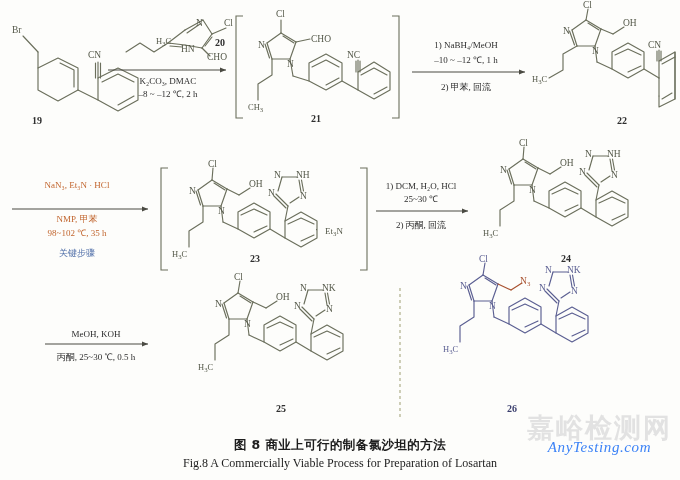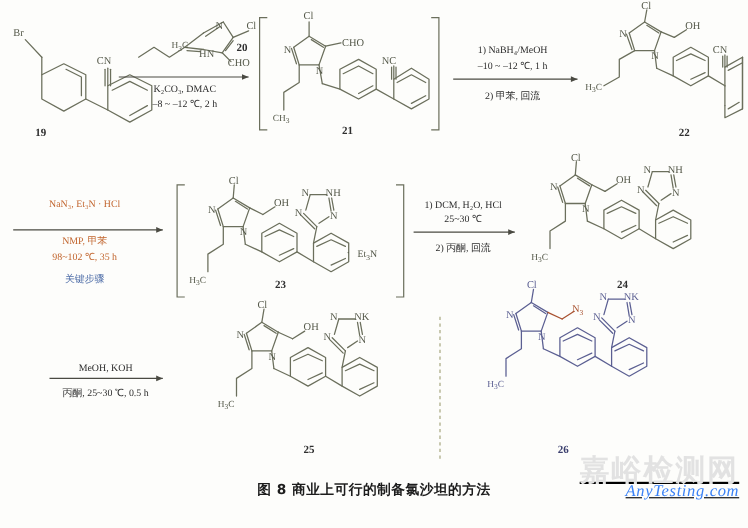--- a/index.html
+++ b/index.html
@@ -29,22 +29,22 @@
   .caption-cn{
     position:absolute;left:0;right:0;top:437px;text-align:center;
     font-size:12.5px;font-weight:bold;color:#1d1d1d;
     font-family:"DejaVu Sans",sans-serif;letter-spacing:.4px;
   }
   .caption-en{
     position:absolute;left:0;right:0;top:456px;text-align:center;
     font-size:12px;color:#1d1d1d;font-family:"Liberation Serif",serif;
   }
   .wm{
-    position:absolute;right:8px;bottom:24px;text-align:right;
-    pointer-events:none;user-select:none;text-decoration:underline;
+    position:absolute;right:8px;bottom:24px;text-align:center;
+    pointer-events:none;user-select:none;
   }
   .wm-cn{
     font-family:"DejaVu Sans",sans-serif;font-size:27px;font-weight:bold;
     color:#e2e2e2;letter-spacing:2px;line-height:1;
   }
   .wm-en{
     font-family:"Liberation Serif",serif;font-style:italic;font-size:15px;
     color:#3b82f6;letter-spacing:.6px;margin-top:-2px;
   }
 </style>
@@ -433,19 +433,20 @@
   <text class="cond" x="421" y="189" text-anchor="middle">1) DCM, H₂O, HCl</text>
   <text class="cond" x="421" y="202" text-anchor="middle">25~30 ℃</text>
   <text class="cond" x="421" y="228" text-anchor="middle">2) 丙酮, 回流</text>
 
   <text class="cond" x="96" y="337" text-anchor="middle">MeOH, KOH</text>
   <text class="cond" x="96" y="360" text-anchor="middle">丙酮, 25~30 ℃, 0.5 h</text>
 
 </svg>
 
 <div class="caption-cn">图 8  商业上可行的制备氯沙坦的方法</div>
+<div class="caption-en">Fig.8   A Commercially Viable Process for Preparation of Losartan</div>
 
 <div class="wm">
   <div class="wm-cn">嘉峪检测网</div>
   <div class="wm-en">AnyTesting.com</div>
 </div>
 
 </div>
 
 </body></html>

